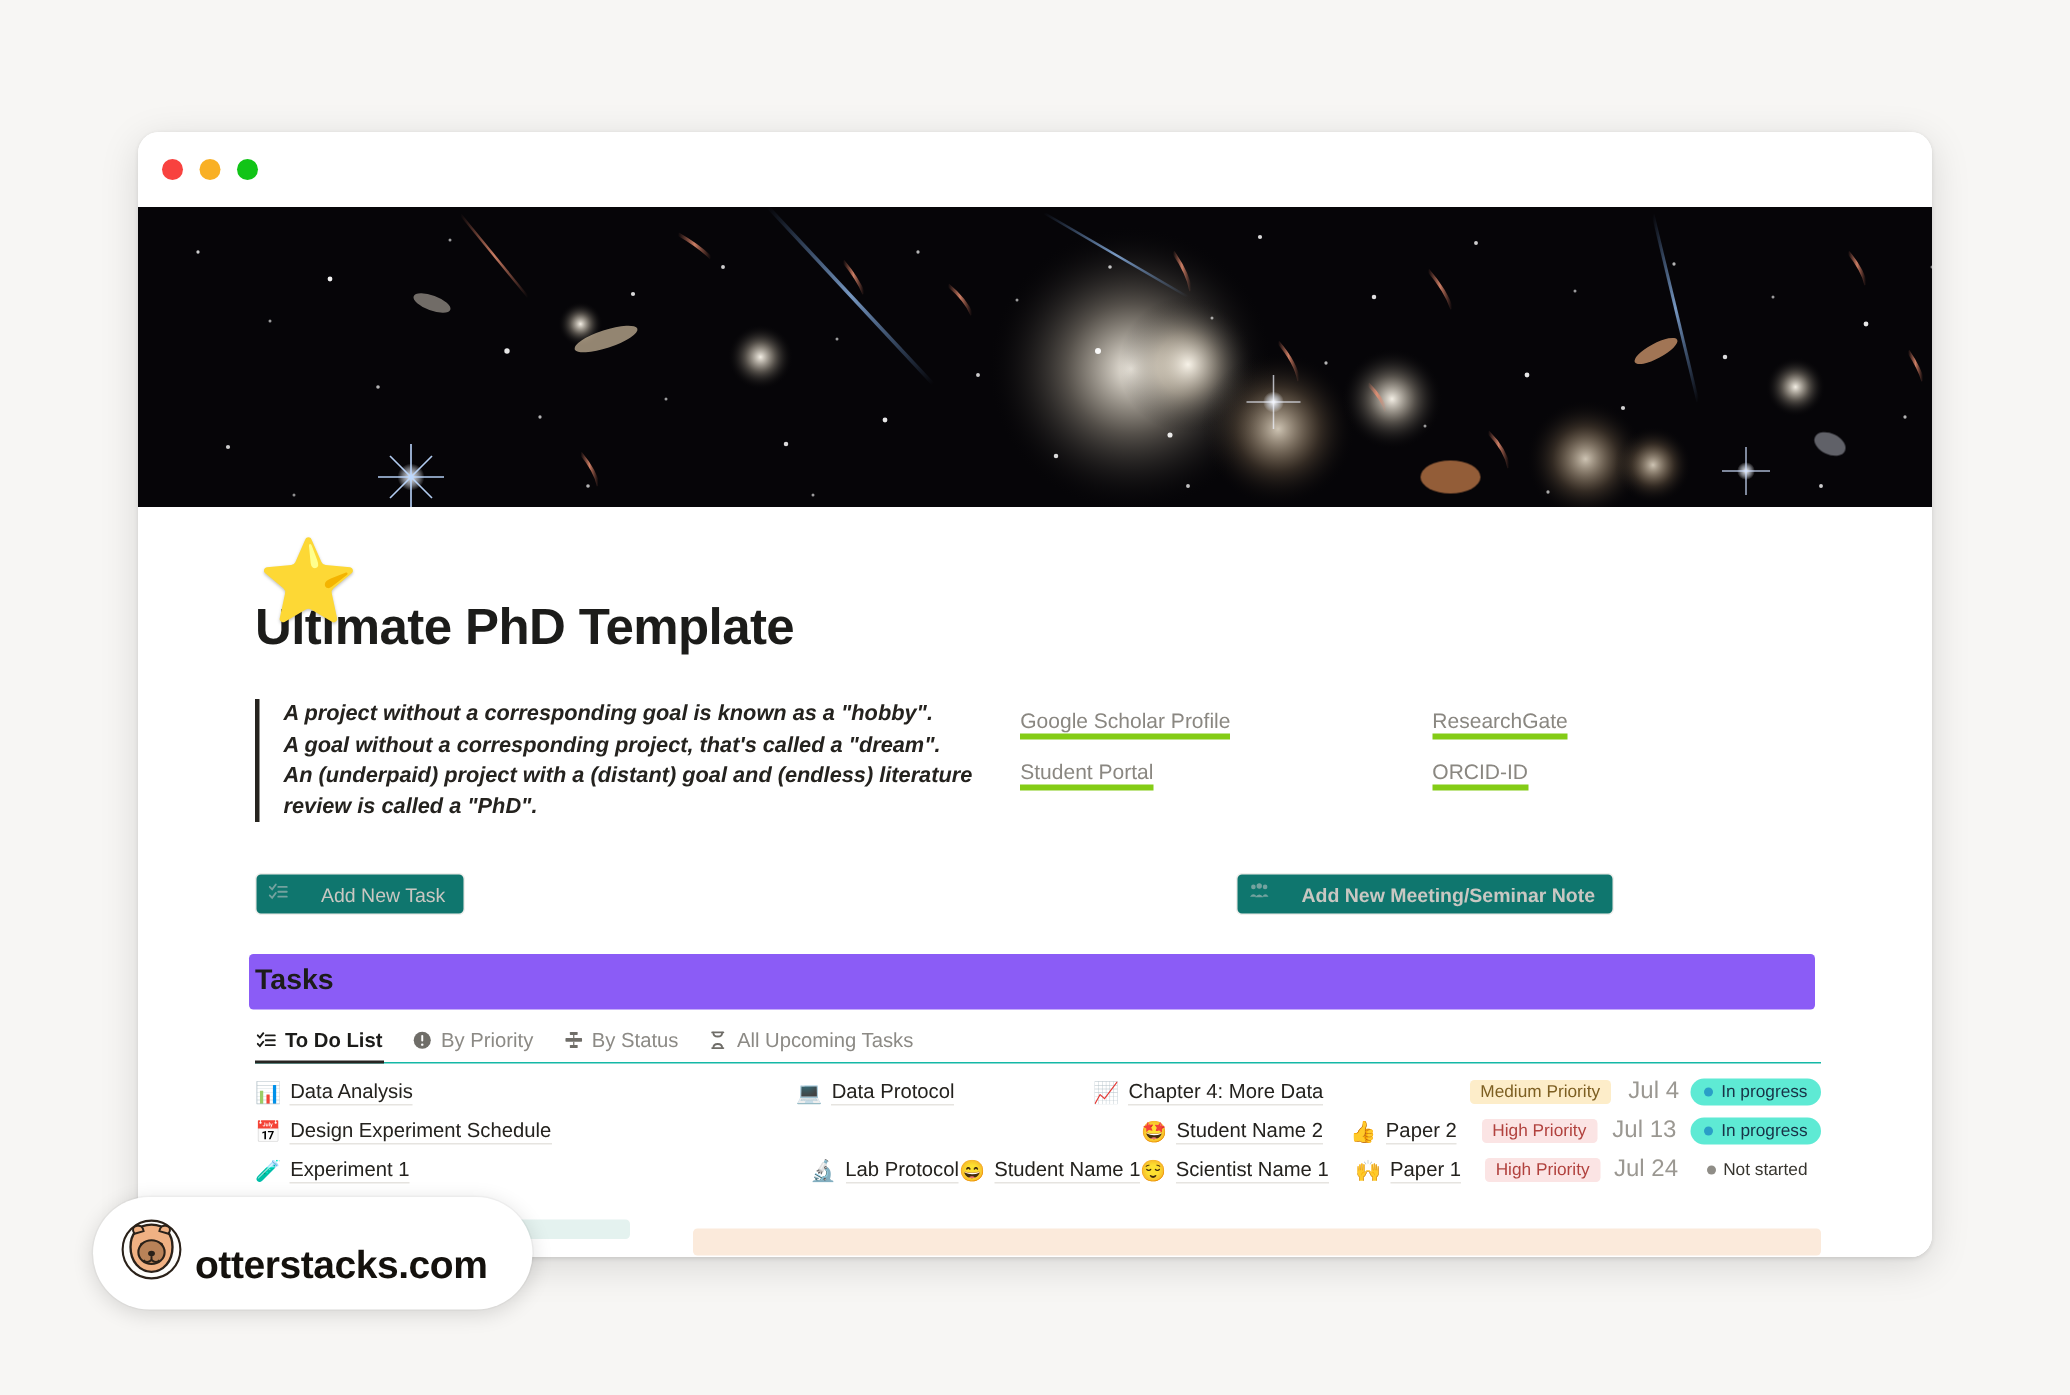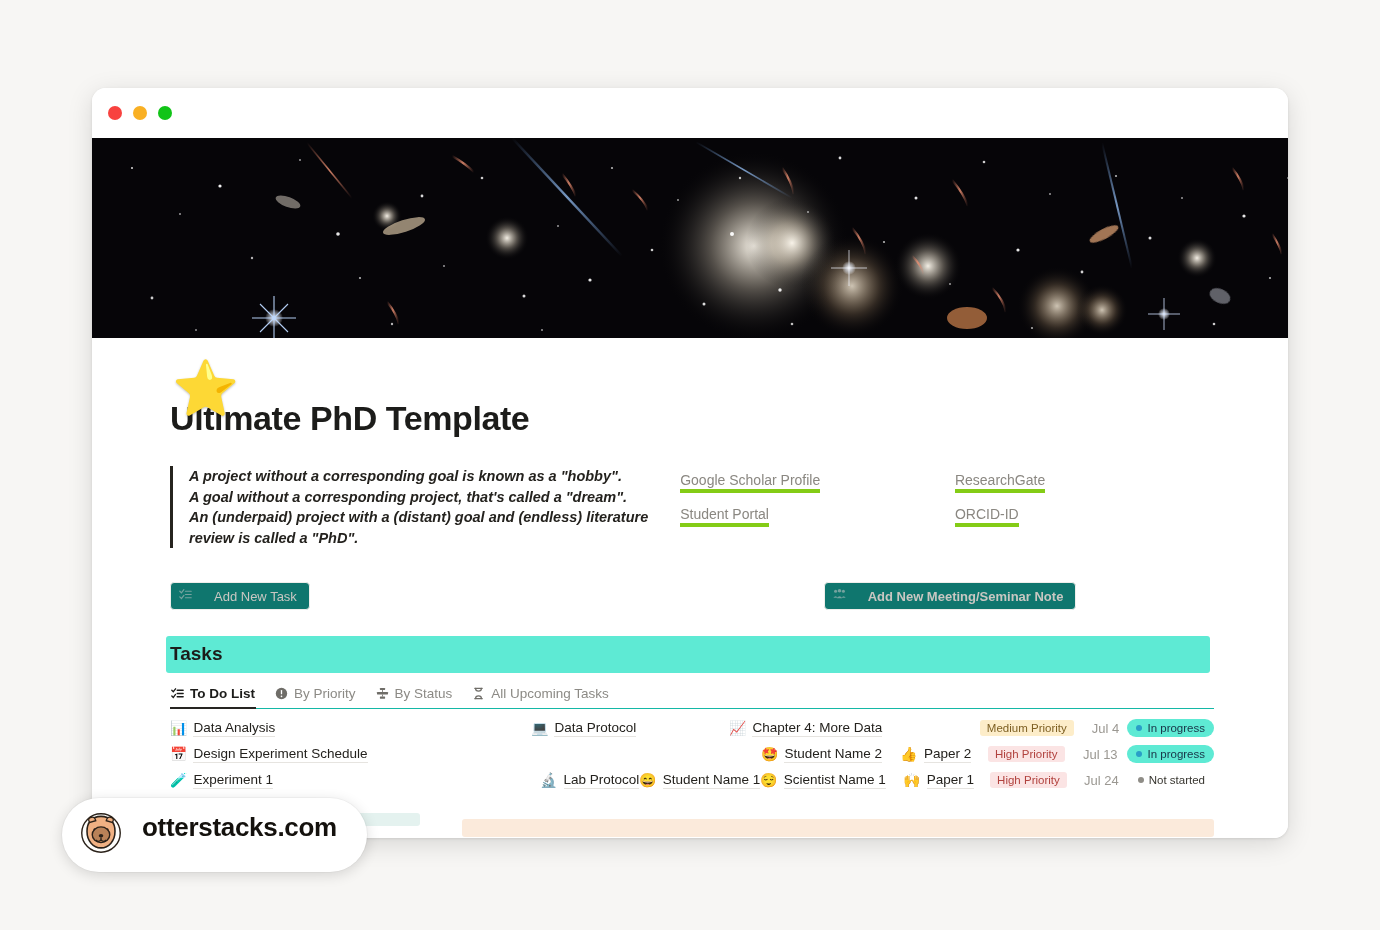--- a/index.html
+++ b/index.html
@@ -74,21 +74,21 @@
     font-size: 13px; color: #c9c7c2;
     background: #0f766e;
     border: 1px solid #efeeeb;
     border-radius: 4px; white-space: nowrap; justify-content: space-between;
   }
   .action .gl { font-size: 13px; opacity: .55; filter: grayscale(1); }
 
   
   .db { margin-top: 26px; }
   .db-band {
-    background: #5eead4; border-radius: 3px;
+    background: #8b5cf6; border-radius: 3px;
     padding: 7px 0 8px 4px; margin-left: -4px; width: 1044px;
   }
   .db-title { font-size: 19px; font-weight: 700; color: #1c1c1a; }
   .tabs {
     display: flex; align-items: center; gap: 18px;
     border-bottom: 1px solid #14b8a6;
     margin-top: 8px; width: 1044px;
   }
   .tab {
     display: flex; align-items: center; gap: 6px;
@@ -116,21 +116,21 @@
   .c-person1  { width: 130px; justify-content: flex-end; }
   .c-person2  { width: 132px; justify-content: flex-end; }
   .c-paper    { width: 100px; justify-content: flex-end; }
   .tag {
     font-size: 11.5px; border-radius: 3px; padding: 2px 7px; margin-left: 10px;
     white-space: nowrap;
   }
   .tag-med  { background:#fdedc9; color:#7d5f22; }
   .tag-high { background:#fbe4e4; color:#b1423e; }
   .c-tag  { width: 112px; display:flex; justify-content:center; }
-  .c-date { width: 52px; font-size: 13px; color: #9b9892; text-align: right; }
+  .c-date { width: 52px; font-size: 16px; color: #9b9892; text-align: right; }
   .c-status { width: 108px; display: flex; justify-content: flex-end; }
   .pill {
     display: inline-flex; align-items: center; gap: 5px;
     font-size: 11.5px; border-radius: 11px; padding: 3px 9px;
   }
   .pill .dot { width: 6px; height: 6px; border-radius: 50%; }
   .pill-prog { background:#5eead4; color:#183347; }
   .pill-prog .dot { background:#2a9ec7; }
   .pill-not  { background:#ffffff; color:#37352f; }
   .pill-not .dot { background:#8f8d87; }
@@ -142,21 +142,21 @@
     background:#e4f2ef; border-radius:3px;
   }
   .peek-orange {
     position:absolute; left:292px; top:12px; width:752px; height:18px;
     background:#fbeadb; border-radius:3px;
   }
 
   
   .badge {
     position: absolute; left: 62px; top: 798px;
-    display: flex; align-items: flex-start; gap: 20px;
+    display: flex; align-items: flex-end; gap: 8px;
     background: #ffffff; border-radius: 40px;
     padding: 14px 30px 14px 18px;
     box-shadow: 0 3px 14px rgba(0,0,0,0.14), 0 0 0 1px rgba(0,0,0,0.03);
   }
   .badge-text { font-size: 26px; font-weight: 700; color: #14110d; letter-spacing: -0.3px; }
 </style>
 </head>
 <body>
 
 <div id="stage">

